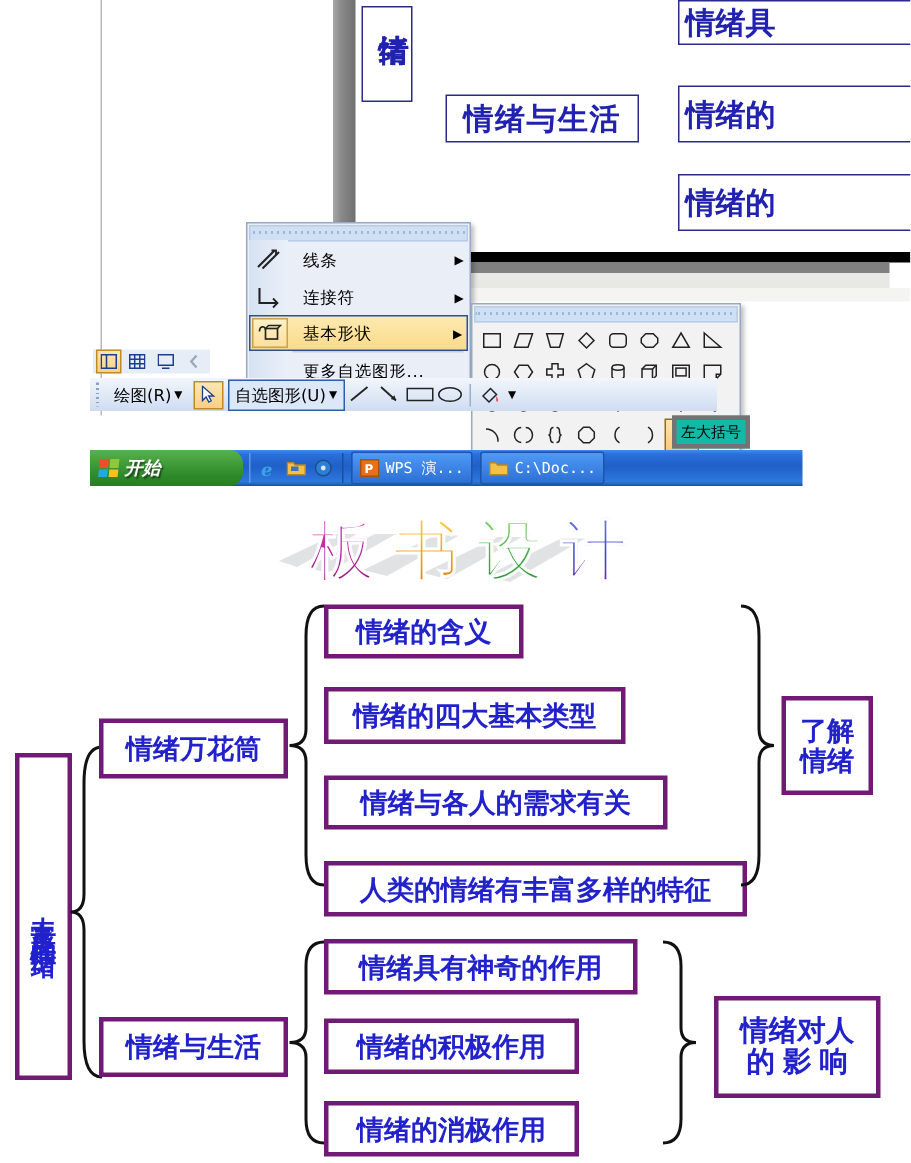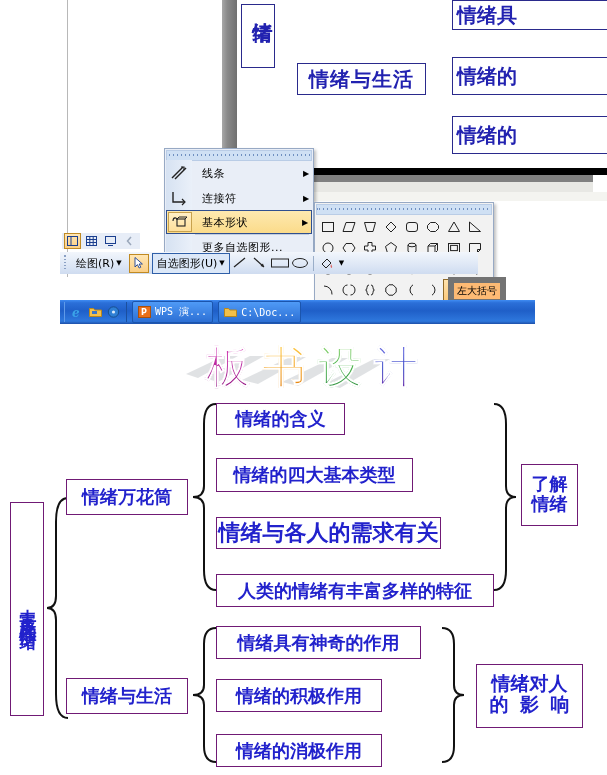--- a/index.html
+++ b/index.html
@@ -67,21 +67,21 @@
             background-position:2px 3px;background-repeat:repeat-x;background-size:auto 2px;}
   .pal-grid{position:absolute;left:2px;top:13px;width:174px;
             display:grid;grid-template-columns:repeat(8,21px);grid-auto-rows:21px;}
   .pal-cell{width:21px;height:21px;display:flex;align-items:center;justify-content:center;
             font-size:15px;color:#1a1a1a;line-height:1;
             font-family:"DejaVu Sans","Liberation Sans",sans-serif;}
   .pal-cell.hot{background:linear-gradient(180deg,#ffe3ae,#fbc87a);border:1px solid #8f6a2a;}
   .pal-cell svg{display:block;}
 
   
-  #shape-tip{position:absolute;left:448px;top:277px;background:#fdba74;border:6px solid #737373;
+  #shape-tip{position:absolute;left:448px;top:277px;background:#14b8a6;border:3px solid #737373;
              font-size:10px;padding:1px 3px;color:#000;white-space:nowrap;
              font-family:"DejaVu Sans","Liberation Sans",sans-serif;}
 
   
   #view-btns{position:absolute;left:62px;top:233px;height:16px;display:flex;align-items:center;gap:2px;
              background:#e7edf7;padding:0 2px;}
   .vbtn{width:15px;height:14px;border:1px solid transparent;display:flex;align-items:center;justify-content:center;}
   .vbtn.on{border:1px solid #c08a23;background:linear-gradient(180deg,#ffe6b4,#fbcf86);}
   #draw-toolbar{position:absolute;left:60px;top:252px;width:418px;height:22px;
                 background:linear-gradient(180deg,#f2f6fc 0%,#dfe8f6 55%,#cfdcf0 100%);
@@ -117,23 +117,23 @@
           color:#fff;font-size:10px;white-space:nowrap;overflow:hidden;
           font-family:"DejaVu Sans Mono","Liberation Mono",monospace;}
   .mini-ico{width:13px;height:13px;flex:0 0 13px;display:flex;align-items:center;justify-content:center;}
 
   
   #title-wrap{position:absolute;left:0;top:336px;width:607px;height:62px;}
   #wordart{position:absolute;left:178px;top:2px;width:250px;height:58px;}
 
   
   #mindmap{position:absolute;left:0;top:398px;width:607px;height:377px;}
-  .mbox{position:absolute;border:1px solid #701a75;color:#2222cc;background:#fff;
+  .mbox{position:absolute;border:3px solid #701a75;color:#2222cc;background:#fff;
         font-weight:bold;display:flex;align-items:center;justify-content:center;
-        font-family:Liberation Mono, monospace;white-space:nowrap;}
+        font-family:Liberation Sans, sans-serif;white-space:nowrap;}
   .mbox.vtext{writing-mode:vertical-rl;text-orientation:upright;letter-spacing:4px;}
   .mbox.two{flex-direction:column;line-height:1.12;text-align:right;}
   .brace{position:absolute;color:#111;}
   .brace svg{display:block;}
 </style>
 </head>
 <body>
 
 <div id="topshot">
 
@@ -463,20 +463,29 @@
     <div class="tb-shape">
         <svg width="16" height="14">
           <path d="M3 8 L8 3 L12 7 L7 12 Z" fill="none" stroke="#222"></path>
           <path d="M12 8 Q14 11 12.5 12 Q11 11.5 12 8" fill="#d66"></path>
         </svg>
       </div>
     <span style="font-size:7px;margin-left:2px">▼</span>
   </div>
 
   <div id="taskbar">
+    <div id="start-btn">
+      <span class="winflag">
+        <i style="background:#f04d2a"></i>
+          <i style="background:#8fc93a"></i>
+        <i style="background:#23a9e0"></i>
+          <i style="background:#f7c21c"></i>
+      </span>
+      <span>开始</span>
+    </div>
     <div class="qlaunch">
       <span class="mini-ico">
         <svg width="13" height="13">
             <text x="1" y="11" font-size="12" font-style="italic" font-family="DejaVu Serif, serif" fill="#3aa3e8" font-weight="bold">e</text>
           </svg>
       </span>
       <span class="mini-ico">
         <svg width="13" height="12">
             <path d="M0.5 2.5 L4.5 2.5 L5.8 4 L12.5 4 L12.5 10.5 L0.5 10.5 Z" fill="#f3c04a" stroke="#b7871f"></path>
             <rect x="3" y="5" width="5" height="3" fill="#3a76c8"></rect>
@@ -563,21 +572,21 @@
   <div class="mbox" style="left:66px;top:81px;width:120px;height:34px;font-size:18px;">情绪万花筒</div>
 
   <div class="brace" style="left:190px;top:4px;">
     <svg width="28" height="190" viewBox="0 0 28 190">
       <path d="M26 2 Q14 2 14 22 L14 84 Q14 95 3 95 Q14 95 14 106 L14 168 Q14 188 26 188" fill="none" stroke="#111" stroke-width="2"></path>
     </svg>
   </div>
 
   <div class="mbox" style="left:216px;top:5px;width:127px;height:30px;font-size:18px;">情绪的含义</div>
   <div class="mbox" style="left:216px;top:60px;width:195px;height:32px;font-size:18px;">情绪的四大基本类型</div>
-  <div class="mbox" style="left:216px;top:119px;width:223px;height:30px;font-size:22px;">情绪与各人的需求有关</div>
+  <div class="mbox" style="left:216px;top:119px;width:223px;height:30px;font-size:18px;">情绪与各人的需求有关</div>
   <div class="mbox" style="left:216px;top:176px;width:276px;height:31px;font-size:18px;">人类的情绪有丰富多样的特征</div>
 
   <div class="brace" style="left:492px;top:4px;">
     <svg width="26" height="190" viewBox="0 0 26 190">
       <path d="M2 2 Q14 2 14 22 L14 84 Q14 95 24 95 Q14 95 14 106 L14 168 Q14 188 2 188" fill="none" stroke="#111" stroke-width="2"></path>
     </svg>
   </div>
 
   <div class="mbox two" style="left:521px;top:66px;width:55px;height:60px;font-size:18px;">
     <span>了解</span>

